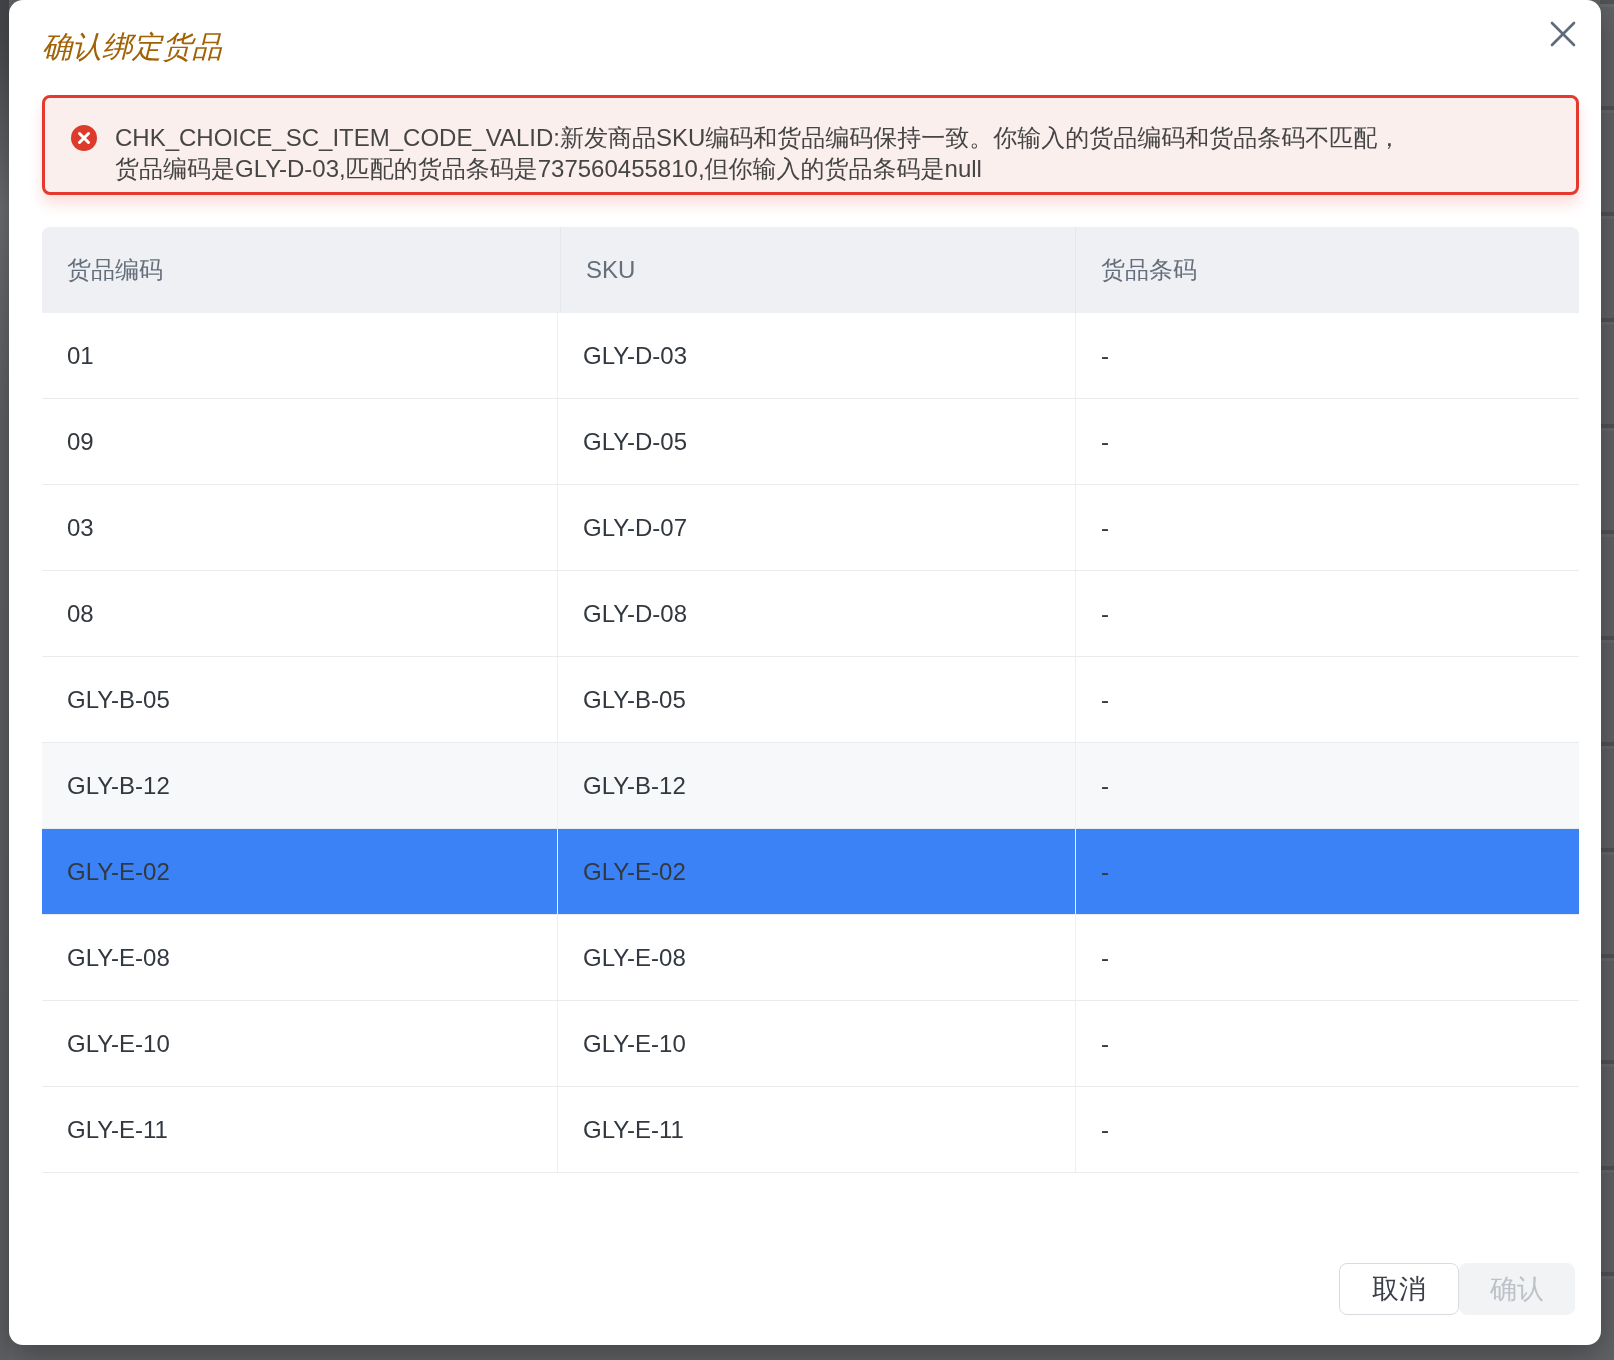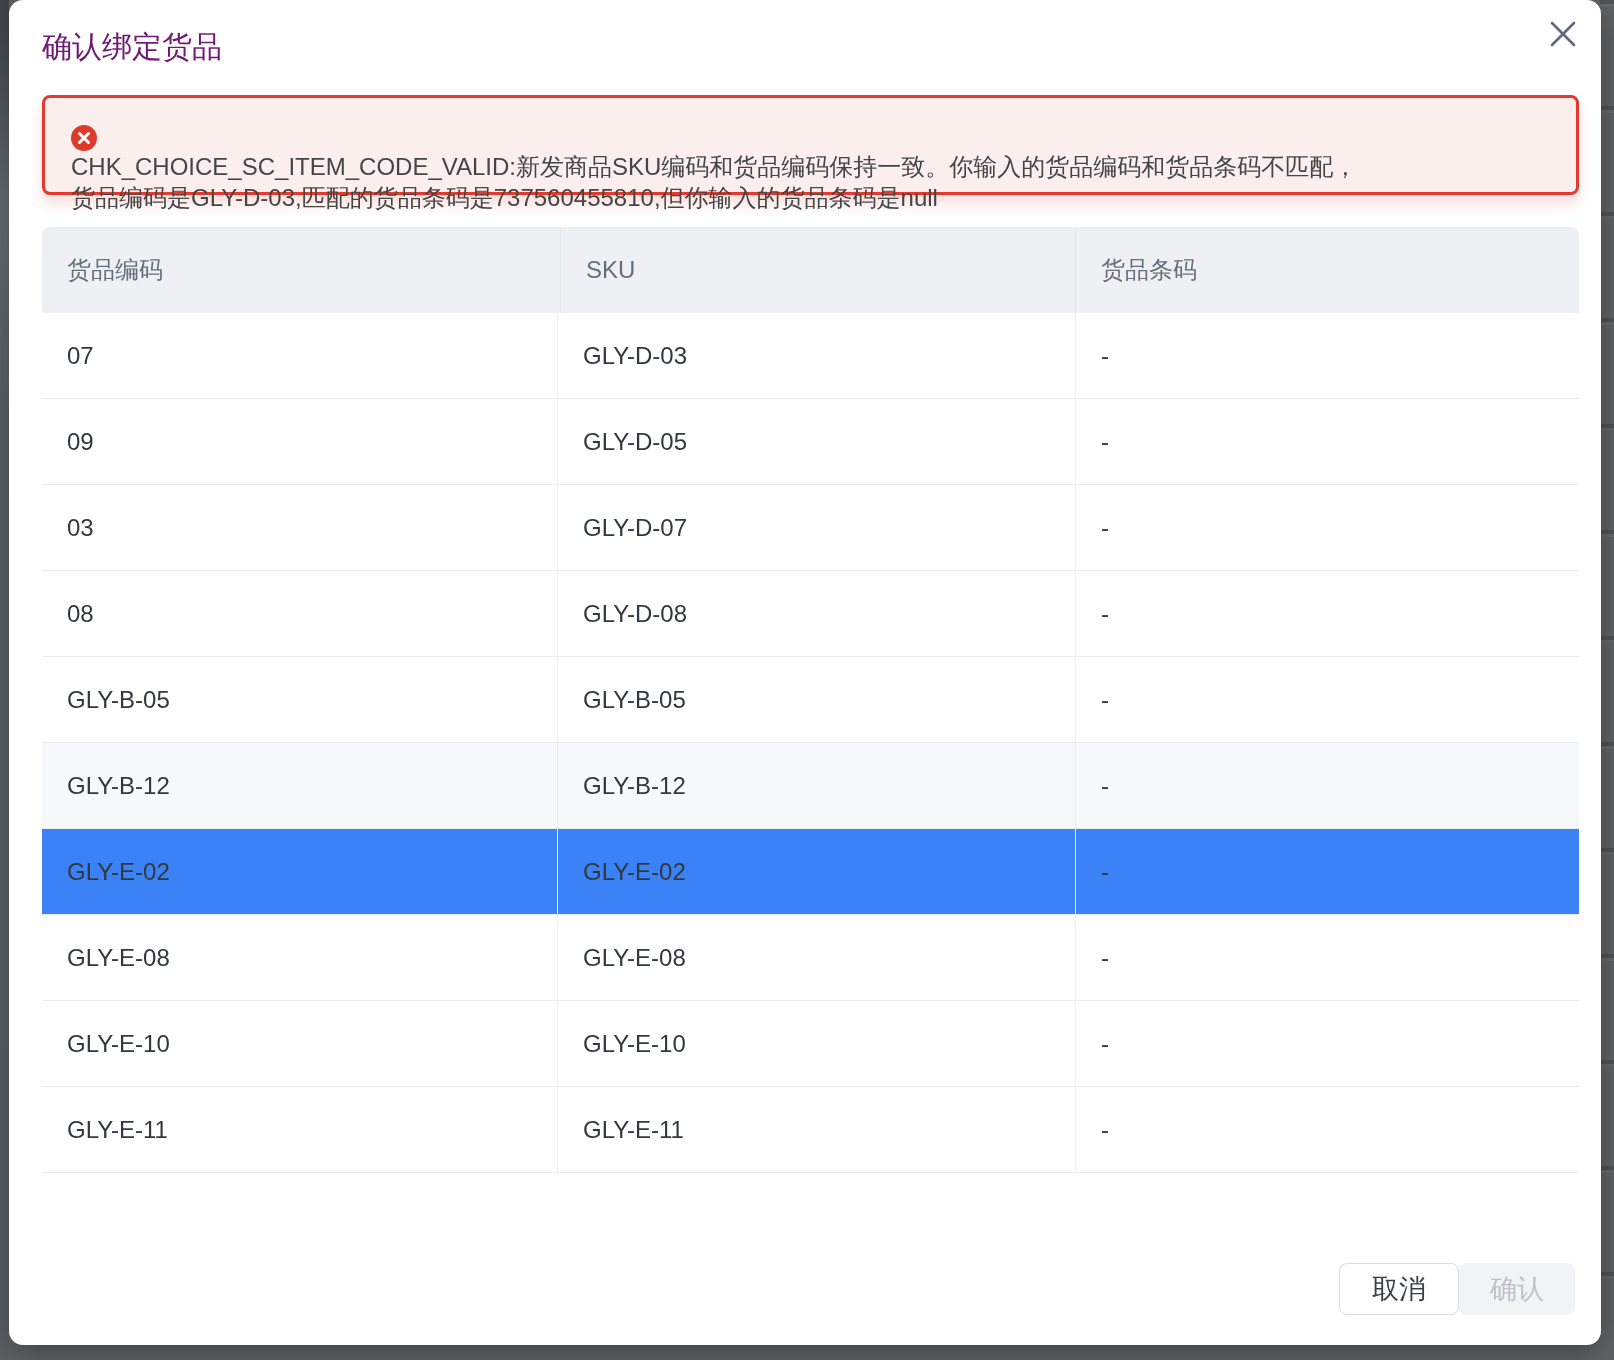--- a/index.html
+++ b/index.html
@@ -26,41 +26,40 @@
 
   .modal {
     position: absolute; left: 9px; top: 0;
     width: 1592px; height: 1345px;
     background: #ffffff;
     border-radius: 14px;
     box-shadow: 0 8px 34px rgba(0,0,0,0.35);
   }
 
   .modal-header { position: relative; height: 70px; padding: 28px 26px 0 33px; }
-  .modal-title { font-size: 30px; font-weight: 500; color: #701a75; line-height: 38px; }
+  .modal-title { font-size: 30px; font-weight: 500; color: #a16207; line-height: 38px; font-style: italic; }
 
   .close-btn {
     position: absolute; top: 10px; right: 14px;
     width: 48px; height: 48px;
     background: transparent; border: none; cursor: pointer;
     display: flex; align-items: center; justify-content: center;
   }
   .close-btn svg { display: block; }
 
   .alert {
     margin: 25px 22px 0 33px;
     height: 100px;
     background: #fbefee;
     border: 3px solid #e5392e;
     border-radius: 8px;
     box-shadow: 0 9px 14px rgba(229, 57, 46, 0.16);
     display: flex;
     align-items: flex-start;
     padding: 24px 30px 0 26px;
-    flex-direction: column;
   }
   .alert-icon {
     flex: 0 0 auto;
     width: 26px; height: 26px;
     margin-top: 3px; margin-right: 18px;
   }
   .alert-text { font-size: 24px; line-height: 31px; color: #454545; }
 
   .table { margin: 32px 22px 0 33px; width: 1537px; }
   .thead {
@@ -138,21 +137,21 @@
   </div>
 
   <div class="table">
     <div class="thead">
       <div class="th col-code">货品编码</div>
       <div class="th col-sku">SKU</div>
       <div class="th col-barcode">货品条码</div>
     </div>
     <div class="tbody">
   <div class="tr">
-    <div class="td col-sku">07</div>
+    <div class="td col-sku">01</div>
     <div class="td col-code">GLY-D-03</div>
     <div class="td col-barcode">-</div>
   </div>
 
   <div class="tr">
     <div class="td col-sku">09</div>
     <div class="td col-code">GLY-D-05</div>
     <div class="td col-barcode">-</div>
   </div>
 

